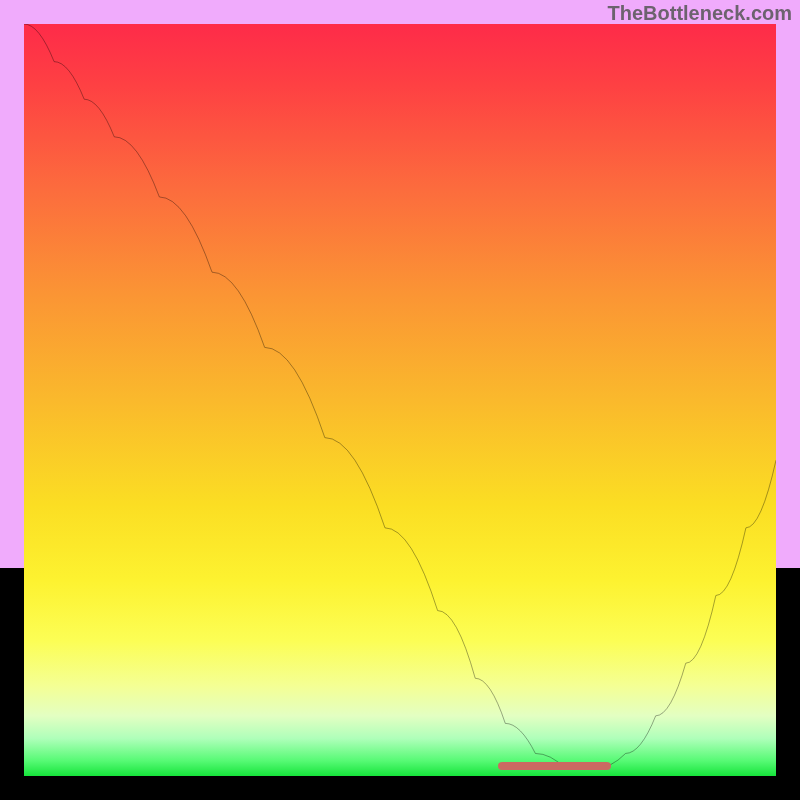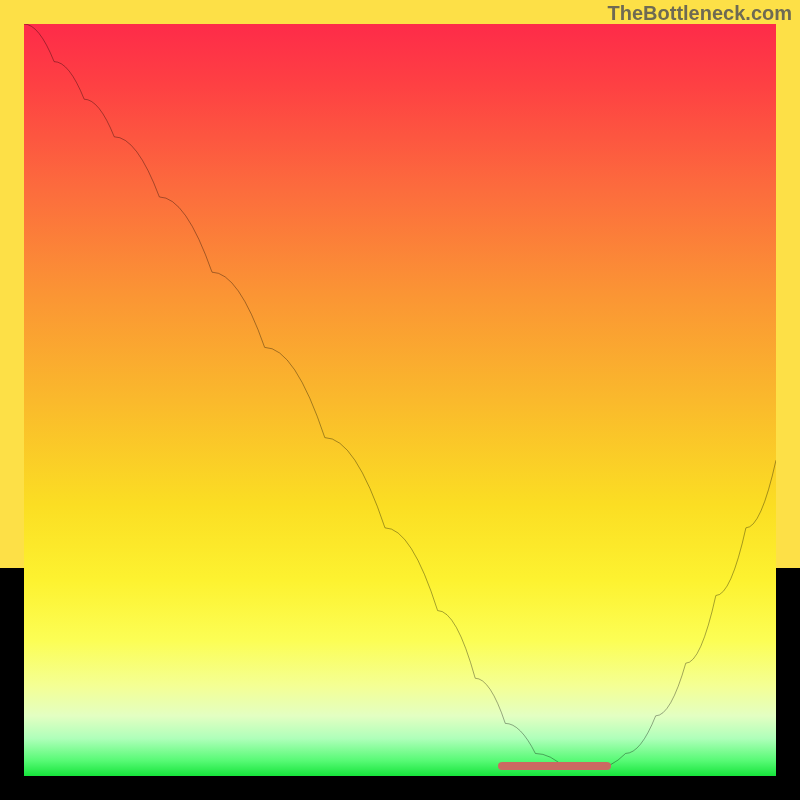--- a/index.html
+++ b/index.html
@@ -1,17 +1,17 @@
 <!DOCTYPE html>
 <html><head>
 <meta charset="utf-8">
 <style>
   * { margin: 0; padding: 0; box-sizing: border-box; }
   html, body { width: 800px; height: 800px; background: #000; overflow: hidden; }
-  .wrap { position: relative; width: 800px; height: 568px; background: #fde047; }
+  .wrap { position: relative; width: 800px; height: 568px; background: #f0abfc; }
   .plot {
     position: absolute;
     left: 24px; top: 24px;
     width: 752px; height: 752px;
   }
   .gradient {
     position: absolute; inset: 0;
     background: linear-gradient(to bottom,
       #fe2b49 0%,
       #fe4043 8%,

